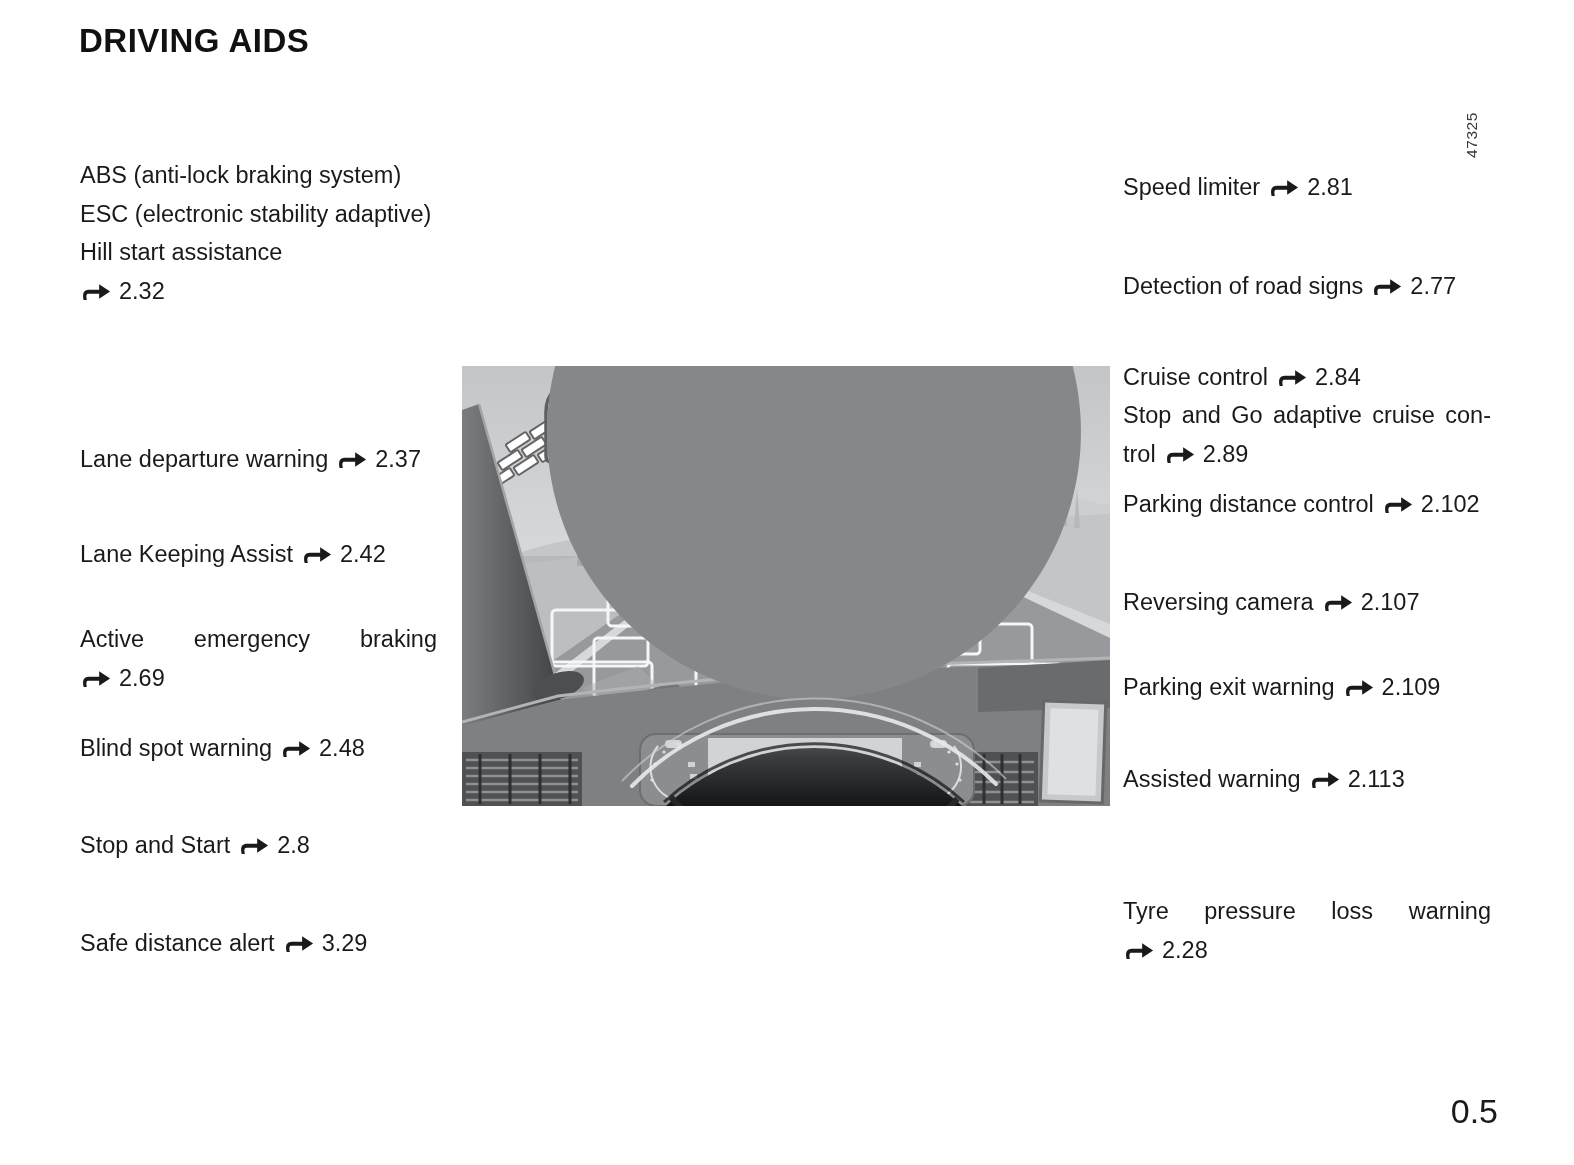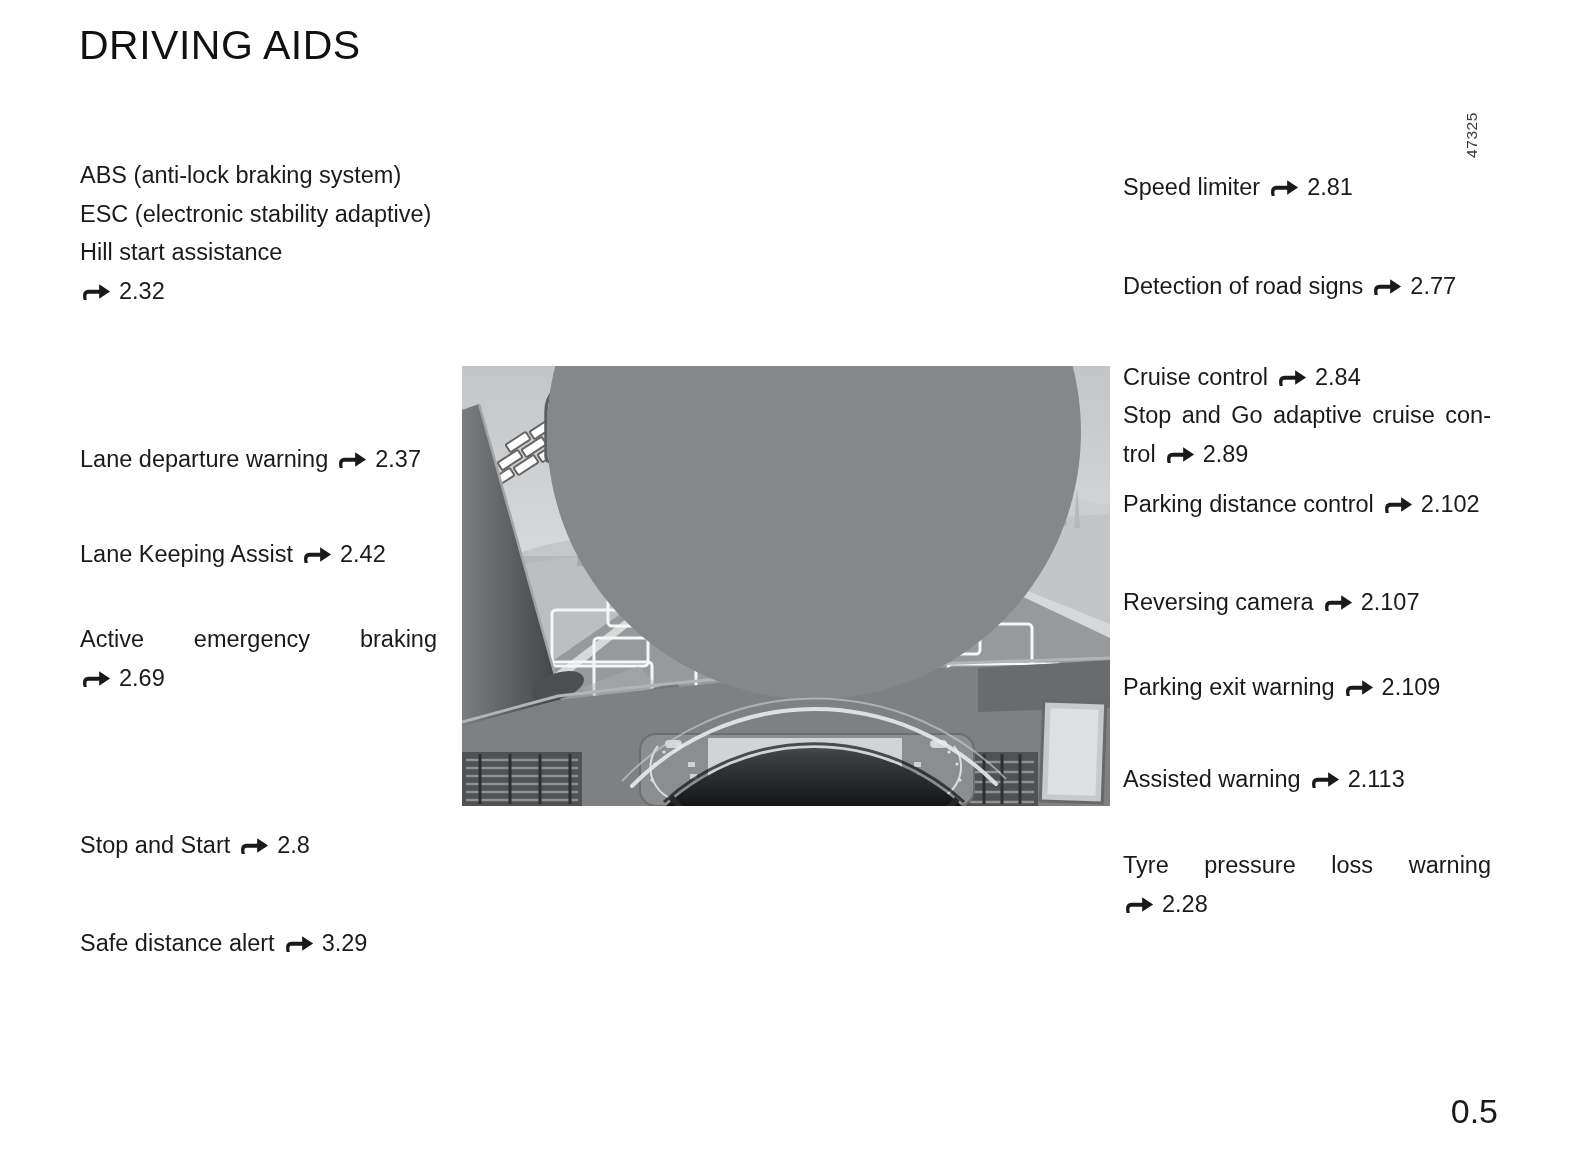--- a/index.html
+++ b/index.html
@@ -1,20 +1,20 @@
 <!DOCTYPE html>
 <html><head>
 <meta charset="utf-8">
 <title>DRIVING AIDS</title>
 <style>
   *{margin:0;padding:0;box-sizing:border-box}
   html,body{background:#ffffff}
   .page{position:relative;width:1574px;height:1165px;background:#fff;overflow:hidden;
         font-family:"Liberation Sans","DejaVu Sans",sans-serif;color:#1a1a1a}
-  .title{position:absolute;left:79px;top:22px;font-size:41px;font-weight:normal;
+  .title{position:absolute;left:79px;top:22px;font-size:33px;font-weight:bold;
          letter-spacing:.5px;color:#111}
   .col{position:absolute;top:0;height:100%}
   .col-left{left:80px;width:357px}
   .col-right{left:1123px;width:368px}
   .item{position:absolute;left:0;width:100%;font-size:23.5px;line-height:38.6px}
   .stretch{text-align:justify;text-align-last:justify}
   .arrow-icon{display:inline-block;width:31px;height:20px;vertical-align:-2px;margin:0 8px}
   .figure-num{position:absolute;left:1472px;top:135px;
               transform:translate(-50%,-50%) rotate(-90deg);
               font-size:15.5px;color:#3a3a3a;letter-spacing:.6px}
@@ -50,20 +50,23 @@
           <path d="M4,20 C2.5,13 3.5,8.5 10,8.5 L21,8.5 L21,2.5 L33,10.5 L21,18.5 L21,13 L9.5,13 C7,13 6.5,15 7.5,20 Z" fill="#1a1a1a"></path>
         </svg><span>2.42</span></p>
 
     <div class="item" style="top:620px">
       <div class="stretch">Active emergency braking</div>
       <div><svg class="arrow-icon" viewBox="0 0 34 20" style="margin-left:0">
             <path d="M4,20 C2.5,13 3.5,8.5 10,8.5 L21,8.5 L21,2.5 L33,10.5 L21,18.5 L21,13 L9.5,13 C7,13 6.5,15 7.5,20 Z" fill="#1a1a1a"></path>
           </svg><span>2.69</span></div>
     </div>
 
+    <p class="item" style="top:729px"><span>Blind spot warning</span><svg class="arrow-icon" viewBox="0 0 34 20">
+          <path d="M4,20 C2.5,13 3.5,8.5 10,8.5 L21,8.5 L21,2.5 L33,10.5 L21,18.5 L21,13 L9.5,13 C7,13 6.5,15 7.5,20 Z" fill="#1a1a1a"></path>
+        </svg><span>2.48</span></p>
 
     <p class="item" style="top:826px"><span>Stop and Start</span><svg class="arrow-icon" viewBox="0 0 34 20">
           <path d="M4,20 C2.5,13 3.5,8.5 10,8.5 L21,8.5 L21,2.5 L33,10.5 L21,18.5 L21,13 L9.5,13 C7,13 6.5,15 7.5,20 Z" fill="#1a1a1a"></path>
         </svg><span>2.8</span></p>
 
     <p class="item" style="top:924px"><span>Safe distance alert</span><svg class="arrow-icon" viewBox="0 0 34 20">
           <path d="M4,20 C2.5,13 3.5,8.5 10,8.5 L21,8.5 L21,2.5 L33,10.5 L21,18.5 L21,13 L9.5,13 C7,13 6.5,15 7.5,20 Z" fill="#1a1a1a"></path>
         </svg><span>3.29</span></p>
   </div>
 
@@ -97,21 +100,21 @@
         </svg><span>2.107</span></p>
 
     <p class="item" style="top:668px"><span>Parking exit warning</span><svg class="arrow-icon" viewBox="0 0 34 20">
           <path d="M4,20 C2.5,13 3.5,8.5 10,8.5 L21,8.5 L21,2.5 L33,10.5 L21,18.5 L21,13 L9.5,13 C7,13 6.5,15 7.5,20 Z" fill="#1a1a1a"></path>
         </svg><span>2.109</span></p>
 
     <p class="item" style="top:760px"><span>Assisted warning</span><svg class="arrow-icon" viewBox="0 0 34 20">
           <path d="M4,20 C2.5,13 3.5,8.5 10,8.5 L21,8.5 L21,2.5 L33,10.5 L21,18.5 L21,13 L9.5,13 C7,13 6.5,15 7.5,20 Z" fill="#1a1a1a"></path>
         </svg><span>2.113</span></p>
 
-    <div class="item" style="top:846px">
+    <div class="item" style="top:892px">
       <div class="stretch">Tyre pressure loss warning</div>
       <div><svg class="arrow-icon" viewBox="0 0 34 20" style="margin-left:0">
             <path d="M4,20 C2.5,13 3.5,8.5 10,8.5 L21,8.5 L21,2.5 L33,10.5 L21,18.5 L21,13 L9.5,13 C7,13 6.5,15 7.5,20 Z" fill="#1a1a1a"></path>
           </svg><span>2.28</span></div>
     </div>
   </div>
 
   <svg class="illustration" viewBox="0 0 648 440" role="img" aria-label="Driver view through windscreen: steering wheel and instrument panel, road with white detection rectangles, and an icon of a car with lane sensor tiles">
     <defs>
       <linearGradient id="skyG" x1="0" y1="0" x2="0" y2="1">

